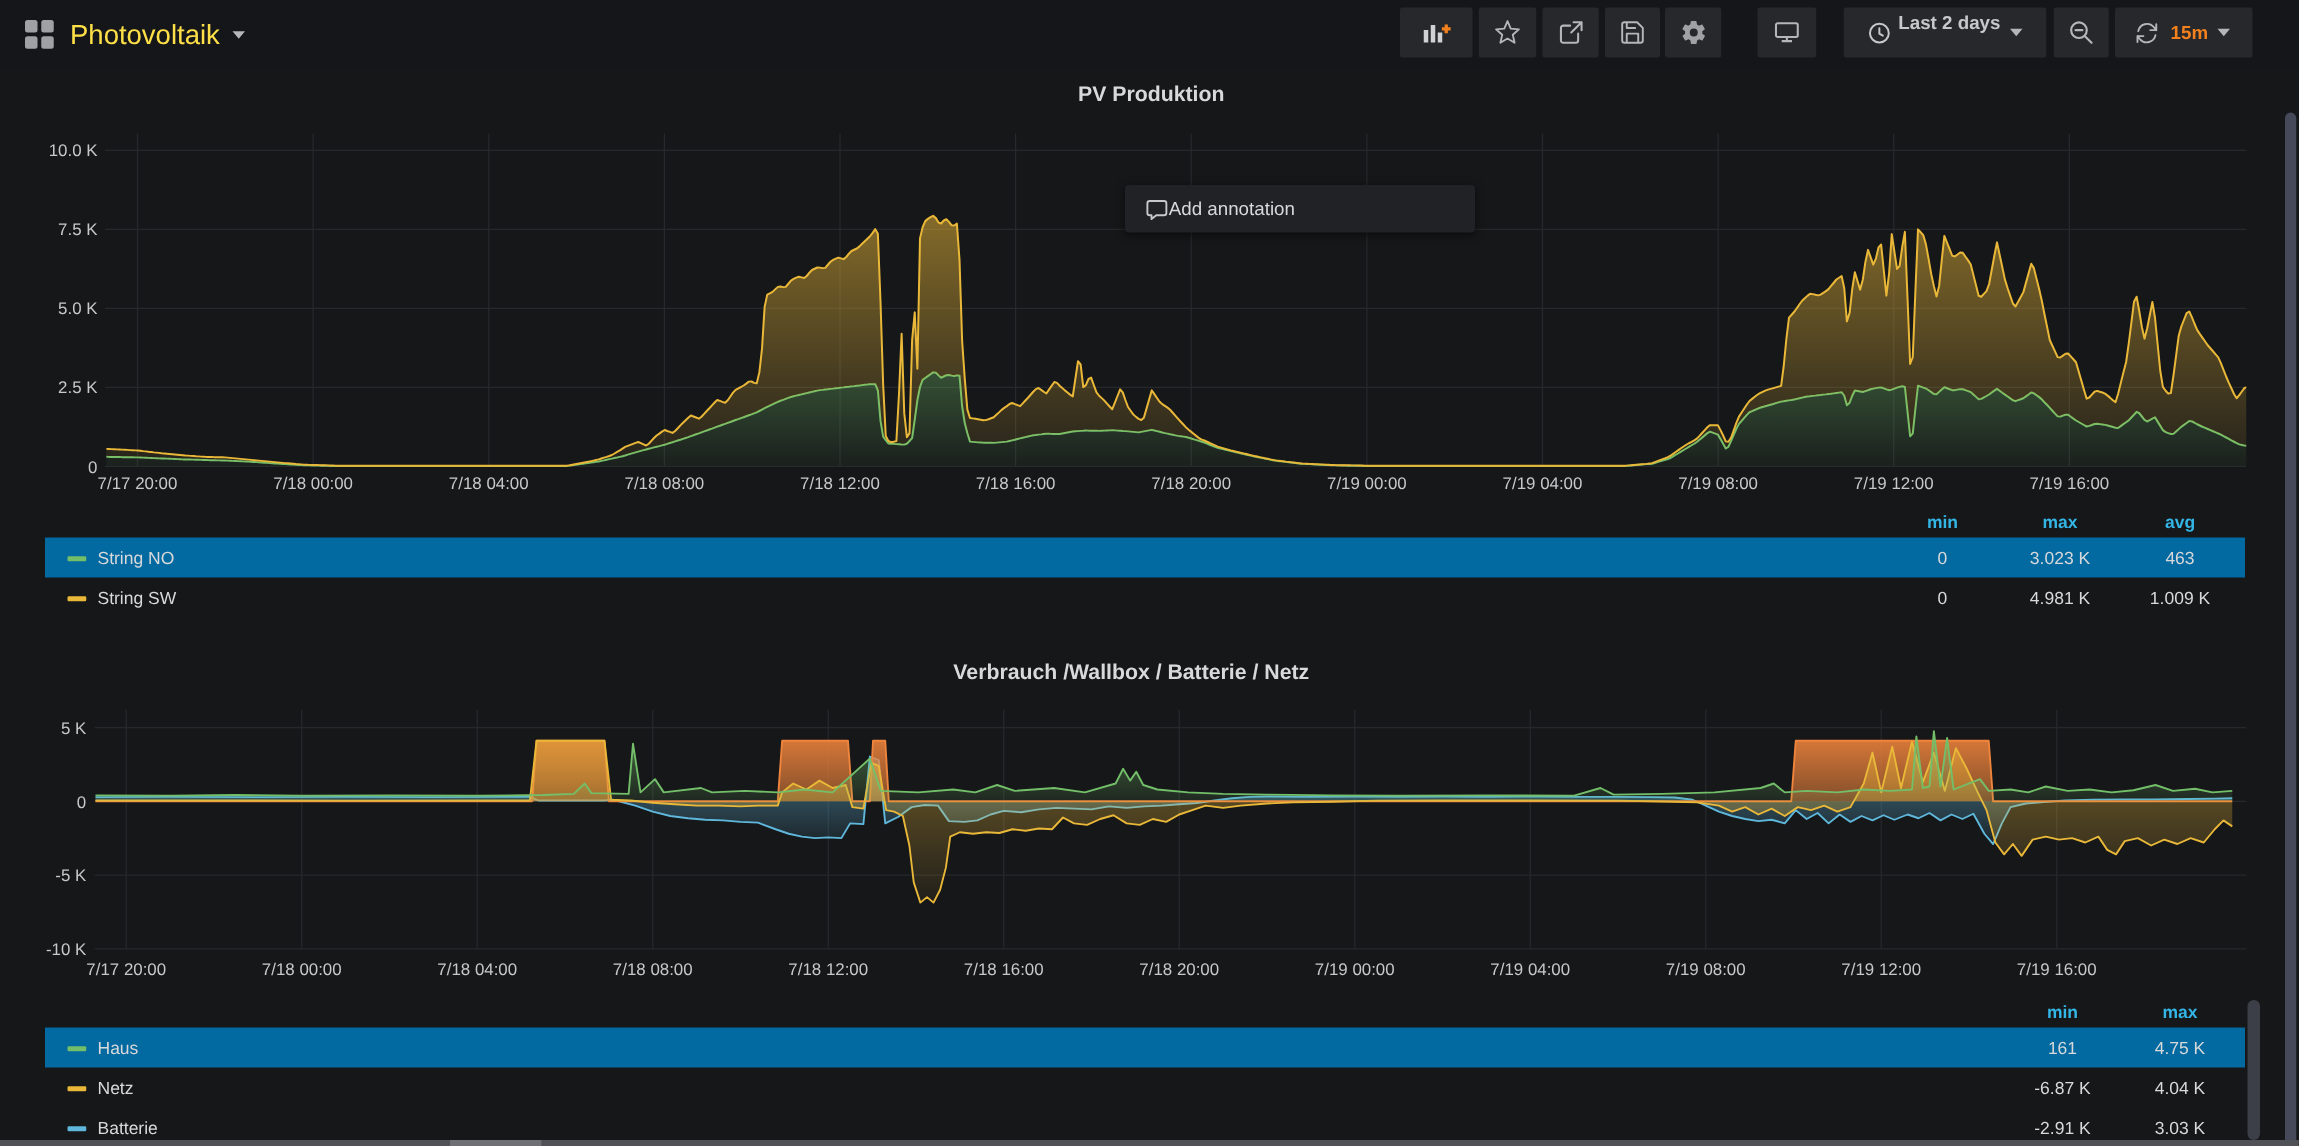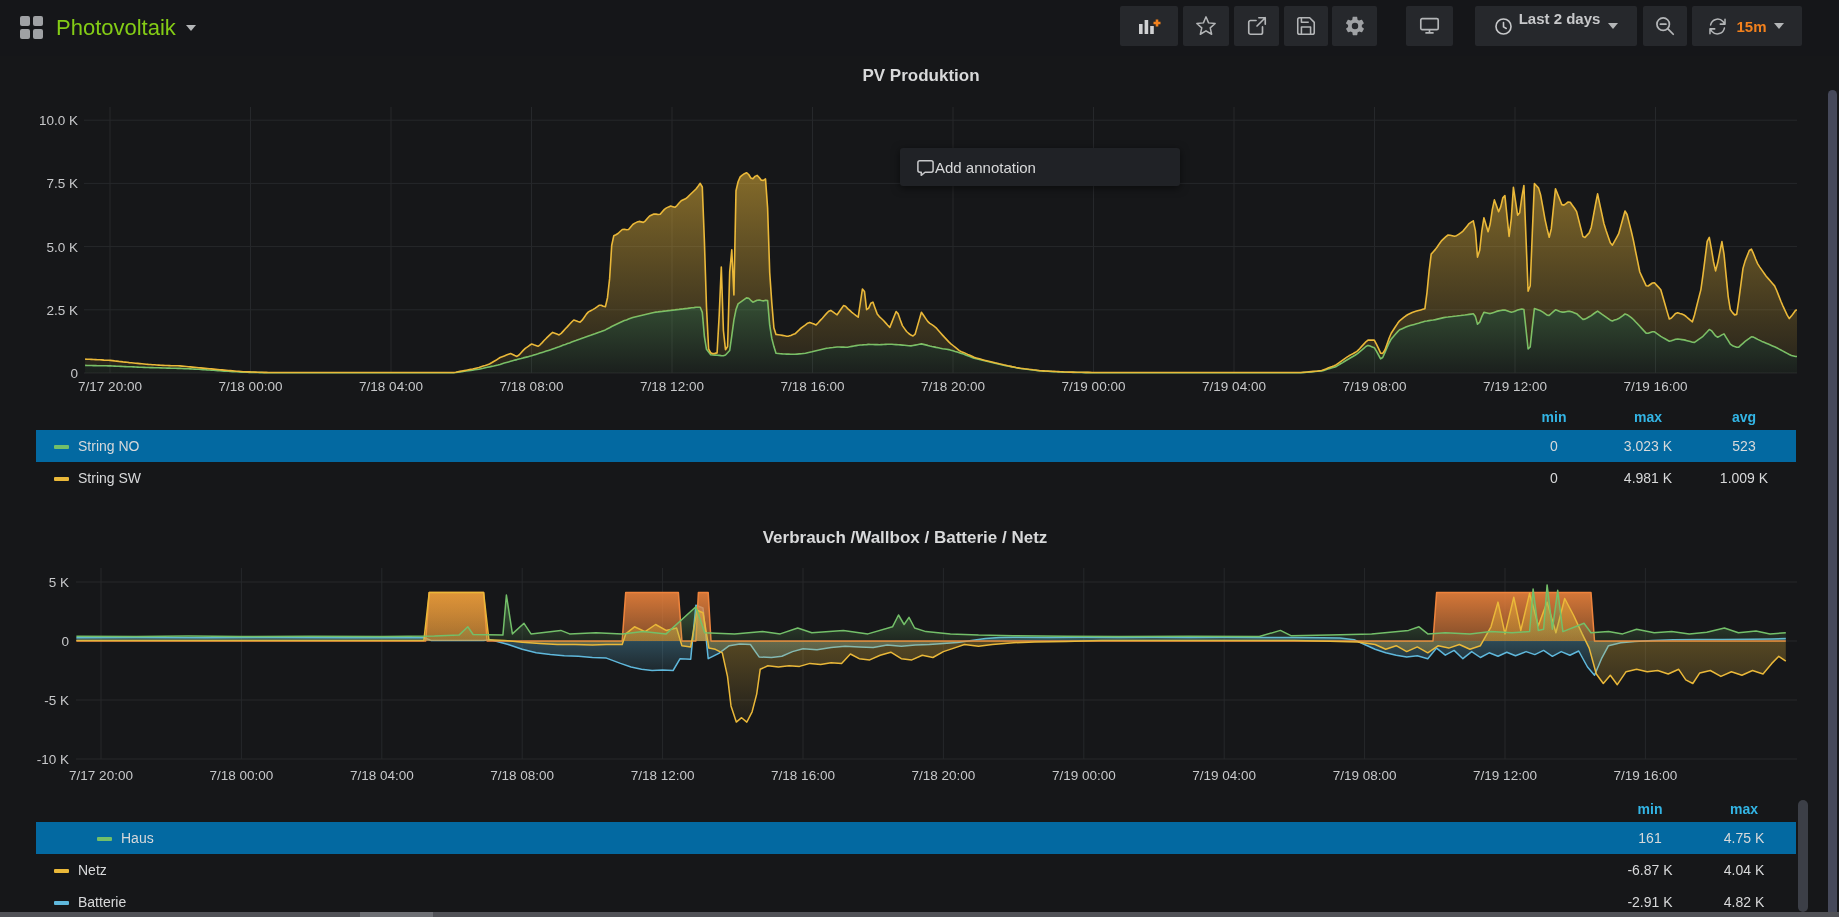--- a/index.html
+++ b/index.html
@@ -7,21 +7,21 @@
     -webkit-font-smoothing:antialiased;color:#d8d9da;}
   
   #topbar{position:absolute;left:0;top:0;width:1839px;height:56px;background:#151619;}
   .logo-grid{position:absolute;left:20px;top:16px;width:24px;height:24px;}
   .logo-grid i{position:absolute;width:10px;height:10px;background:#9fa1a4;border-radius:2px;}
   .logo-grid i:nth-child(1){left:0;top:0}
   .logo-grid i:nth-child(2){left:13px;top:0}
   .logo-grid i:nth-child(3){left:0;top:13px}
   .logo-grid i:nth-child(4){left:13px;top:13px}
   .dash-title{position:absolute;left:56px;top:0;height:56px;display:flex;align-items:center;
-    gap:10px;font-size:22px;color:#84cc16;cursor:pointer;}
+    gap:10px;font-size:22px;color:#fde047;cursor:pointer;}
   .caret{width:0;height:0;border-left:5px solid transparent;border-right:5px solid transparent;
     border-top:6px solid #b4b6b8;display:inline-block;}
   .tb{position:absolute;top:6px;height:40px;background:#26282c;border-radius:2px;
     display:flex;align-items:center;justify-content:center;color:#b4b6b8;cursor:pointer;}
   .tb svg{display:block}
   .tp-label{font-size:15px;color:#c7c8ca;font-weight:600;margin:0 8px 16px 6px;}
   .refresh-int{font-size:15px;font-weight:700;margin:0 7px 0 9px;}
   
   .panel-title{position:absolute;left:0;width:1810px;text-align:center;font-size:17px;
     font-weight:600;color:#d8d9da;cursor:pointer;}
@@ -189,21 +189,21 @@
     <div class="lhead" style="grid-template-columns: 1fr 92px 96px 96px;">
       <span></span>
       <span class="cell-r" style="color: rgb(51, 181, 229);">min</span>
       <span class="cell-r" style="color: rgb(51, 181, 229);">max</span>
       <span class="cell-r" style="color: rgb(51, 181, 229);">avg</span>
     </div>
     <div class="lrow hl" style="grid-template-columns: 1fr 92px 96px 96px;">
       <span><i class="sw" style="background: rgb(115, 191, 105);"></i><span class="lbl">String NO</span></span>
       <span class="cell-r">0</span>
       <span class="cell-r">3.023 K</span>
-      <span class="cell-r">523</span>
+      <span class="cell-r">463</span>
     </div>
     <div class="lrow" style="grid-template-columns: 1fr 92px 96px 96px;">
       <span><i class="sw" style="background: rgb(234, 184, 57);"></i><span class="lbl">String SW</span></span>
       <span class="cell-r">0</span>
       <span class="cell-r">4.981 K</span>
       <span class="cell-r">1.009 K</span>
     </div>
   </div>
 
 <div id="annot">
@@ -282,34 +282,34 @@
       <text x="1505" y="224" text-anchor="middle">7/19 12:00</text>
       <text x="1645.4" y="224" text-anchor="middle">7/19 16:00</text>
     </g>
   </svg>
 <div class="legend" id="legend1" style="top:796px;">
     <div class="lhead" style="grid-template-columns: 1fr 92px 96px;">
       <span></span>
       <span class="cell-r" style="color: rgb(51, 181, 229);">min</span>
       <span class="cell-r" style="color: rgb(51, 181, 229);">max</span>
     </div>
-    <div class="lrow hl" style="grid-template-columns: 1fr 92px 96px; padding-left: 43px;">
+    <div class="lrow hl" style="grid-template-columns: 1fr 92px 96px;">
       <span><i class="sw" style="background: rgb(115, 191, 105);"></i><span class="lbl">Haus</span></span>
       <span class="cell-r">161</span>
       <span class="cell-r">4.75 K</span>
     </div>
     <div class="lrow" style="grid-template-columns: 1fr 92px 96px;">
       <span><i class="sw" style="background: rgb(234, 184, 57);"></i><span class="lbl">Netz</span></span>
       <span class="cell-r">-6.87 K</span>
       <span class="cell-r">4.04 K</span>
     </div>
     <div class="lrow" style="grid-template-columns: 1fr 92px 96px;">
       <span><i class="sw" style="background: rgb(95, 184, 220);"></i><span class="lbl">Batterie</span></span>
       <span class="cell-r">-2.91 K</span>
-      <span class="cell-r">4.82 K</span>
+      <span class="cell-r">3.03 K</span>
     </div>
   </div>
 
 <div id="lg-scroll"></div>
 <div id="pg-scroll"></div>
 <div id="hbar">
     <i></i>
   </div>
 
 </body></html>

